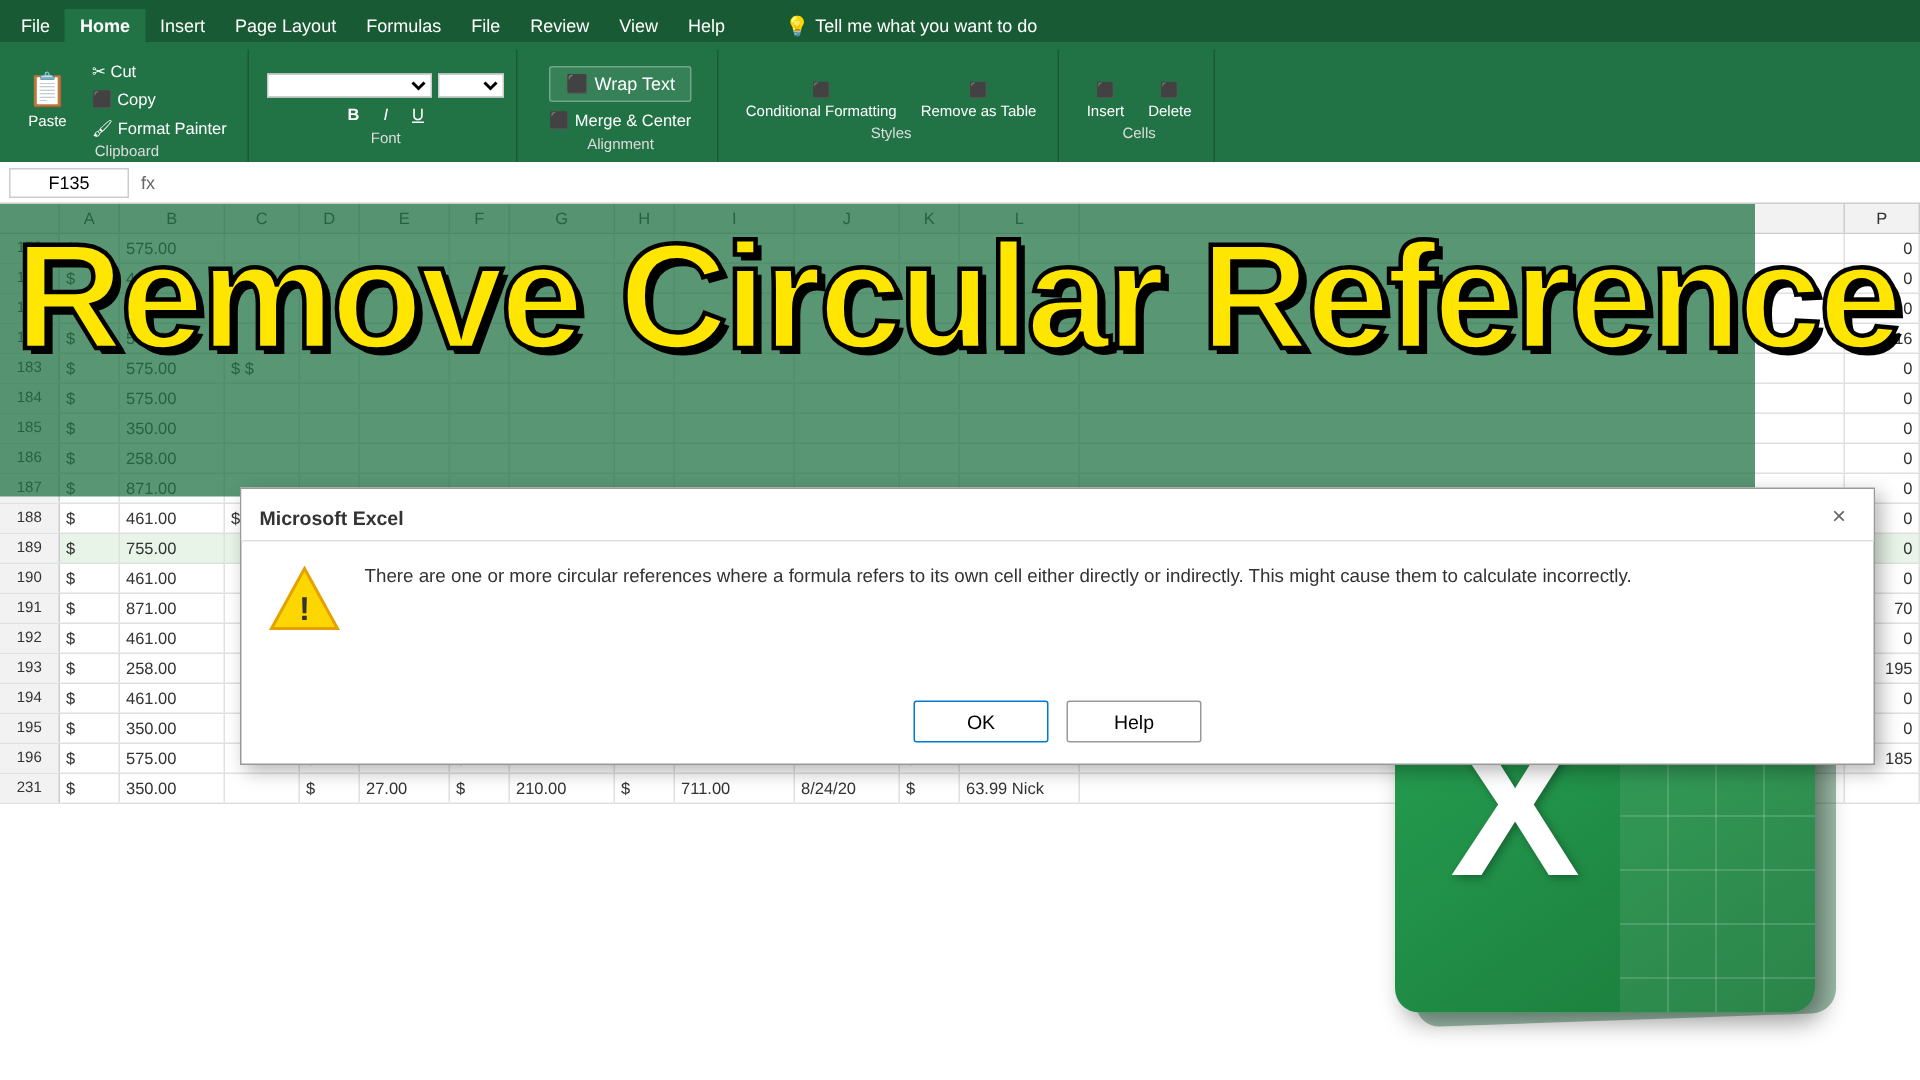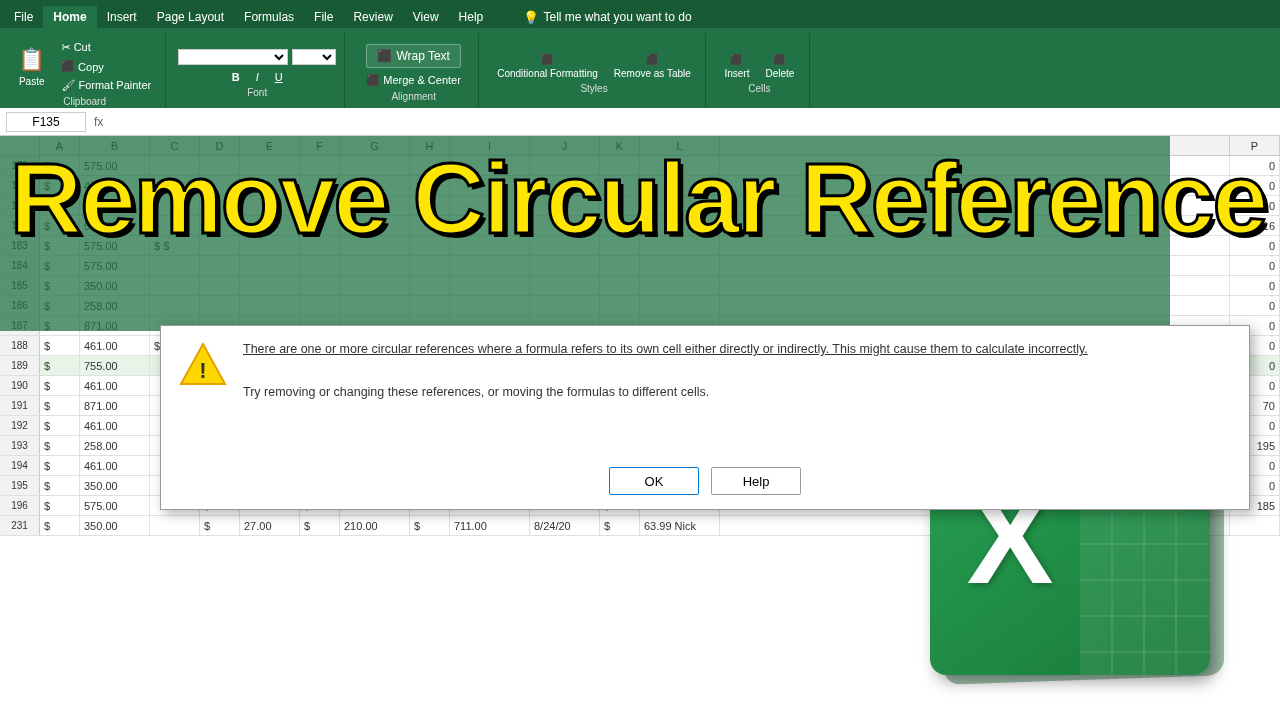--- a/index.html
+++ b/index.html
@@ -270,22 +270,21 @@
       height: 48px;
       flex-shrink: 0;
     }
     .dialog-text-block {
       flex: 1;
     }
     .dialog-text-primary {
       font-size: 12.5px;
       color: #333;
       line-height: 1.5;
-      margin-bottom: 24px;
-      text-decoration: underline;
+      margin-bottom: 12px;
     }
     .dialog-text-secondary {
       font-size: 12.5px;
       color: #333;
       line-height: 1.5;
     }
     .dialog-footer {
       display: flex;
       justify-content: center;
       gap: 12px;
@@ -765,29 +764,34 @@
         <div class="grid-cell" style="width: 50px; min-width: 50px; justify-content: flex-end;"></div>
       </div>
     </div>
 </div>
 
 <div class="overlay-banner"></div>
 
 <div class="big-title">Remove Circular Reference</div>
 
 <div class="dialog-overlay" role="dialog">
+  <div class="dialog-titlebar">
+    <span class="dialog-title">Microsoft Excel</span>
+    <button class="dialog-close-btn">
+      <span>×</span>
+    </button>
+  </div>
   <div class="dialog-body">
 
     <svg class="warning-icon" viewBox="0 0 48 48" xmlns="http://www.w3.org/2000/svg">
       <polygon points="24,4 46,44 2,44" fill="#FFD700" stroke="#e6a000" stroke-width="2"></polygon>
       <text x="24" y="38" text-anchor="middle" font-size="22" font-weight="bold" fill="#333">!</text>
     </svg>
     <div class="dialog-text-block">
       <div class="dialog-text-primary">There are one or more circular references where a formula refers to its own cell either directly or indirectly. This might cause them to calculate incorrectly.</div>
-      <div class="dialog-text-secondary">Try removing or changing these references, or moving the formulas to different cells.</div>
     </div>
   </div>
   <div class="dialog-footer">
     <button class="dialog-btn dialog-btn-ok">
       <span>OK</span>
     </button>
     <button class="dialog-btn dialog-btn-help">
       <span>Help</span>
     </button>
   </div>

